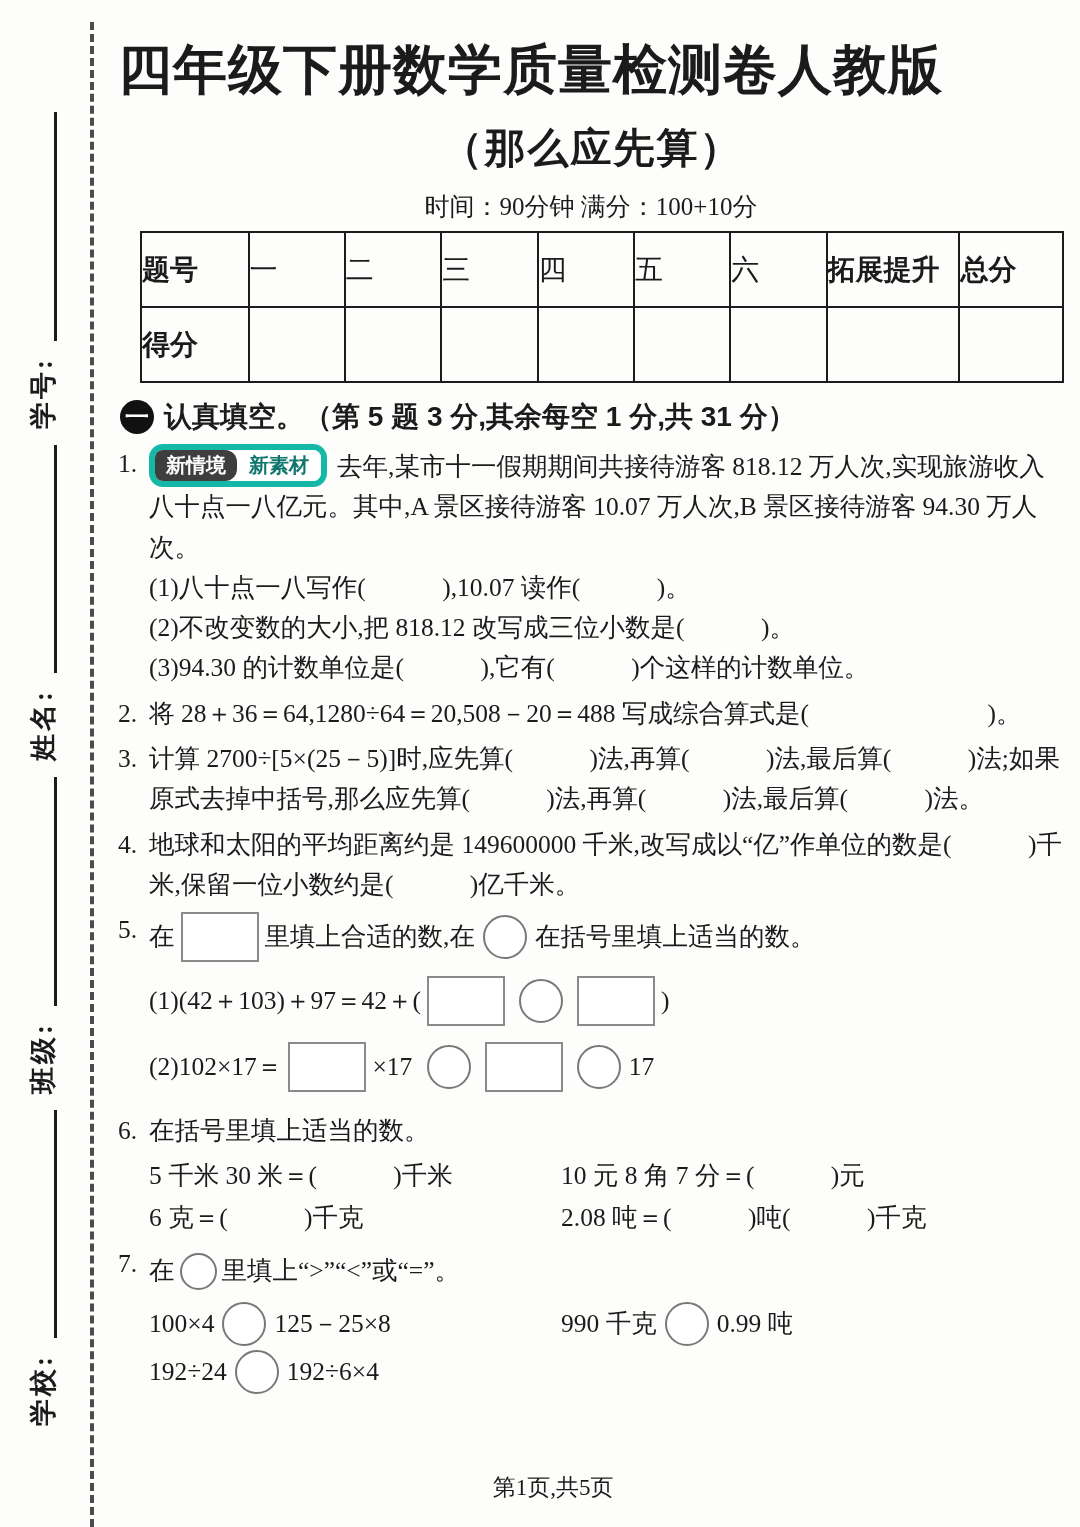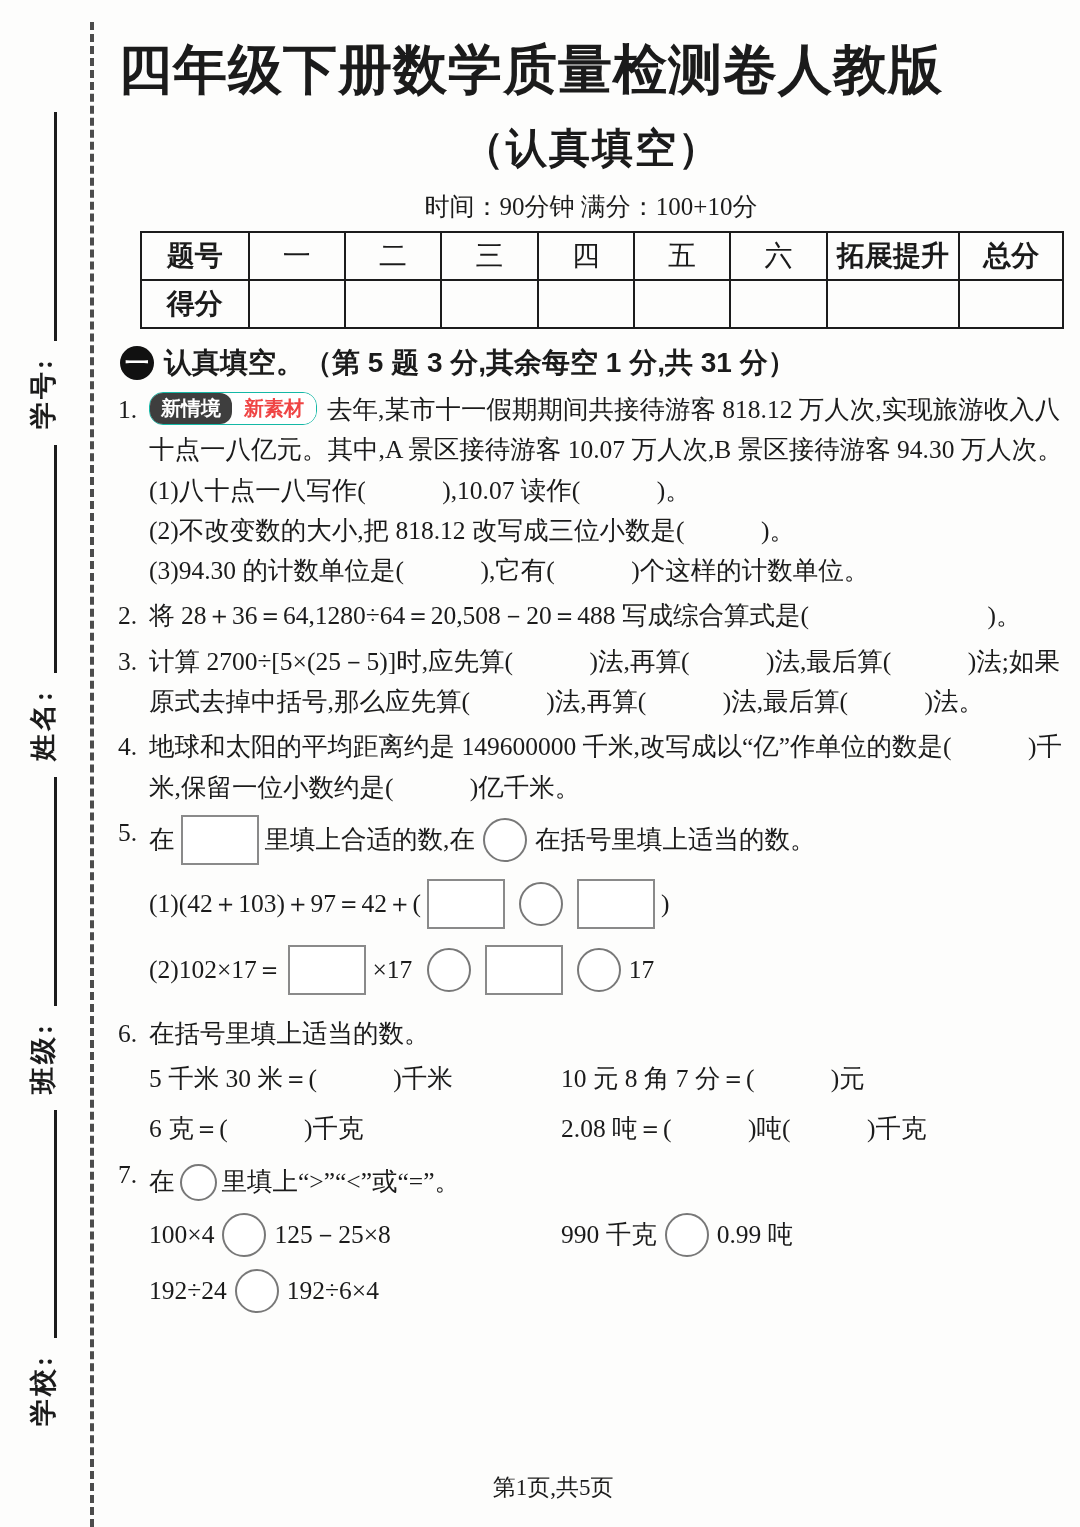--- a/index.html
+++ b/index.html
@@ -19,54 +19,54 @@
   .wlabel { transform:rotate(-90deg); font-size:27px; font-weight:600;
     letter-spacing:3px; white-space:nowrap; }
 
   
   .content { position:absolute; left:118px; top:0; width:948px; }
   .title { margin-top:34px; font-size:54px; font-weight:700; letter-spacing:1px; }
   .subtitle { margin-top:14px; text-align:center; font-size:41px; font-weight:600; letter-spacing:2px; }
   .meta { margin-top:14px; text-align:center; font-size:25px; padding-right:2px; }
 
   table.score { border-collapse:collapse; table-layout:fixed; width:924px; margin:8px 0 0 22px; }
-  table.score td { border:2.5px solid #1c1c1c; height:48px; text-align:center;
+  table.score td { border:2.5px solid #1c1c1c; height:75px; 
     vertical-align:middle; font-size:28px; }
   td.hd { font-weight:700; }
   td.hd-sans { font-weight:700; font-family:"Liberation Sans","DejaVu Sans",sans-serif; font-size:26px; }
 
   .section-head { margin:15px 0 0 2px; display:flex; align-items:center;
     font-family:"Liberation Sans","DejaVu Sans",sans-serif; font-weight:800; font-size:28px; }
   .marker { width:34px; height:34px; border-radius:50%; background:#111; color:#fff;
     display:flex; align-items:center; justify-content:center; font-size:24px;
     margin-right:10px; flex:none; }
 
   .questions { margin-top:8px; font-size:25.5px; line-height:1.58; }
   .q { display:flex; margin-top:5px; }
   .qno { width:31px; flex:none; }
   .qbody { flex:1; min-width:0; }
   .sub { }
 
   
   .badge-wrap { display:inline-flex; vertical-align:3px; margin-right:10px;
     font-family:"Liberation Sans","DejaVu Sans",sans-serif; font-weight:700; font-size:20px;
-    border:1px solid #14b8a6; border-radius:14px; overflow:hidden; line-height:1.35; }
+    border:6px solid #14b8a6; border-radius:14px; overflow:hidden; line-height:1.35; }
   .badge-dark { background:#3e3e3e; color:#fff; padding:2px 11px; border-radius:0 12px 12px 0; }
-  .badge-light { background:#fff; color:#ef4444; padding:2px 12px; }
+  .badge-light { background:#fff; color:#0f766e; padding:2px 12px; }
 
   
   .tok-line { display:flex; align-items:center; flex-wrap:wrap; margin:12px 0; min-height:54px; }
   .tok-line.tight { margin:2px 0; min-height:50px; }
   .tok-tx { white-space:pre; }
   .tok-box { width:78px; height:50px; border:2px solid #8a8a8a; margin:0 6px; flex:none; background:#fff; }
   .tok-circle { width:44px; height:44px; border:2px solid #787878; border-radius:50%;
     margin:0 8px; flex:none; background:#fff; }
   .tok-circle.sm { width:37px; height:37px; margin:0 5px; }
 
-  .grid2 { display:grid; grid-template-columns:412px 1fr; row-gap:8px; margin-top:4px; }
+  .grid2 { display:grid; grid-template-columns:412px 1fr; margin-top:4px; }
   .grid2 .cell { min-height:42px; display:flex; align-items:center; }
 
   .footer { position:absolute; left:0; bottom:24px; width:100%; text-align:center; font-size:23px;padding-left:26px; }
 </style>
 </head>
 <body>
 
 <div class="sidebar">
   <div class="sidebar-divider"></div>
   <div class="sidebar-fields">
@@ -93,21 +93,21 @@
       <div class="wlabel-box">
         <span class="wlabel">学校:</span>
       </div>
     </div>
   </div>
 </div>
 
 <div class="content">
 
   <div class="title">四年级下册数学质量检测卷人教版</div>
-  <div class="subtitle">（认真填空）</div>
+  <div class="subtitle">（那么应先算）</div>
   <div class="meta">时间：90分钟  满分：100+10分</div>
 
   <table class="score">
     <colgroup>
       <col style="width:106px">
         <col style="width:95px">
         <col style="width:95px">
       <col style="width:95px">
         <col style="width:95px">
         <col style="width:95px">

